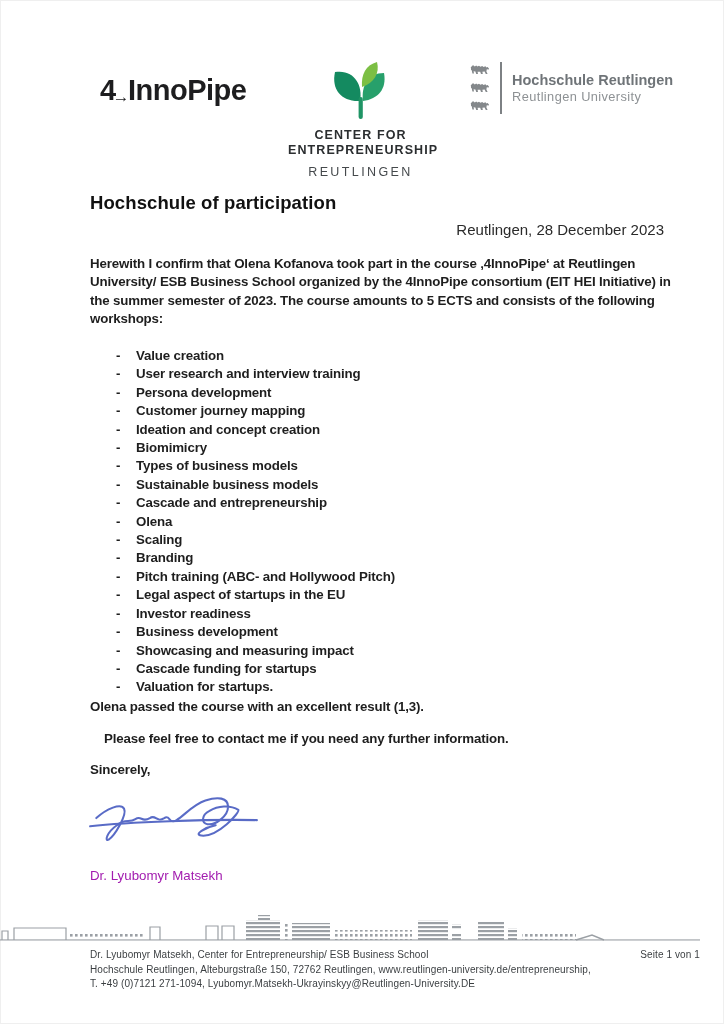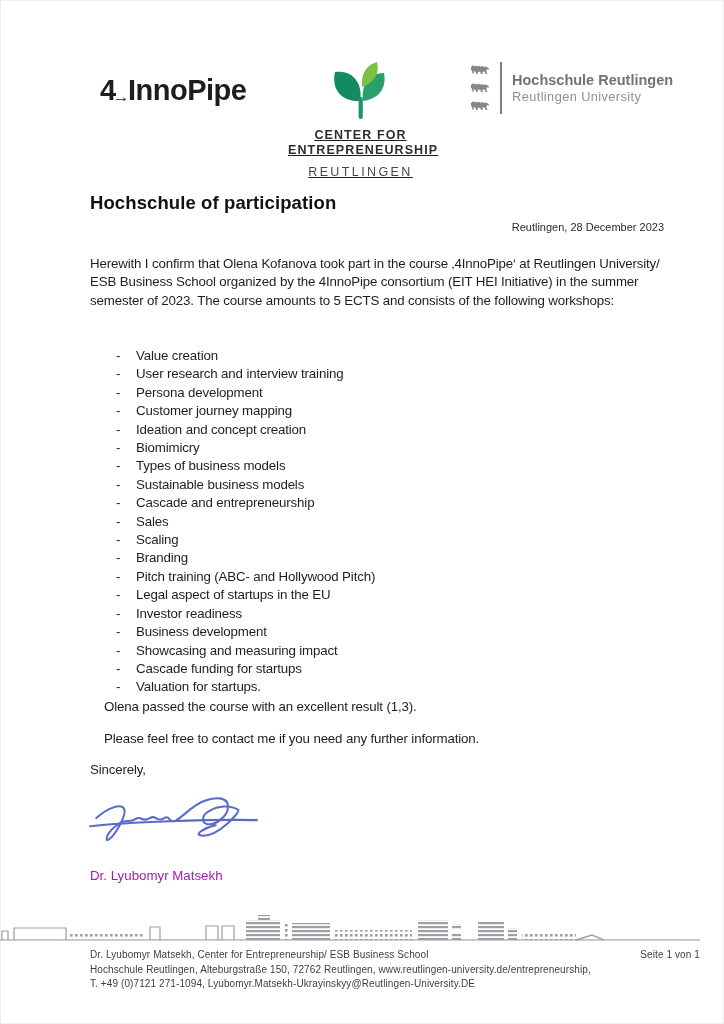--- a/index.html
+++ b/index.html
@@ -18,21 +18,20 @@
     font-size:29px;font-weight:600;color:#1d1d1f;
     letter-spacing:-0.5px;white-space:nowrap;
   }
   .ip-arrow{
     font-size:0.58em;font-weight:700;
     position:relative;top:0.12em;margin:0 -1px 0 -3px;
   }
   .cfe{
     position:absolute;left:288px;top:60px;width:145px;
     text-align:center;
-    text-decoration:underline;
   }
   .cfe-plant{display:block;margin:0 auto 6px auto;}
   .cfe-l1,.cfe-l2{
     font-size:12.5px;font-weight:700;color:#2b2e30;
     letter-spacing:1.1px;line-height:15px;white-space:nowrap;
   }
   .cfe-l3{
     font-size:12.5px;font-weight:400;color:#45494c;
     letter-spacing:2.4px;margin-top:7px;white-space:nowrap;
   }
@@ -44,30 +43,30 @@
   .hsr-bar{width:2px;height:52px;background:#7d8184;}
   .hsr-title{font-size:14.5px;font-weight:700;color:#6f7478;line-height:18px;white-space:nowrap;}
   .hsr-sub{font-size:12.8px;font-weight:400;color:#8d9194;letter-spacing:0.4px;line-height:16px;white-space:nowrap;}
   
   .title{
     position:absolute;left:90px;top:192px;
     font-size:18.5px;font-weight:700;color:#111;letter-spacing:0.1px;
   }
   .dateline{
     position:absolute;left:90px;top:221px;width:574px;
-    text-align:right;font-size:11px;color:#2a2a2a;
+    text-align:right;font-size:15px;color:#2a2a2a;
   }
   .bodytext{
-    font-size:13.3px;line-height:18.4px;color:#1e1e1e;letter-spacing:-0.15px;
+    font-size:13.3px;line-height:18.4px;color:#1e1e1e;letter-spacing:-0.15px;font-weight:bold;
   }
   .intro{position:absolute;left:90px;top:255px;width:584px;}
   .ws-list{position:absolute;left:90px;top:347px;width:584px;}
   .ws-item{display:flex;}
   .ws-dash{width:20px;padding-left:26px;flex:0 0 auto;}
-  .p-result{position:absolute;left:104px;top:698px;width:584px;}
+  .p-result{position:absolute;left:90px;top:698px;width:584px;}
   .p-contact{position:absolute;left:104px;top:730px;width:584px;}
   .p-closing{position:absolute;left:90px;top:761px;width:584px;}
   .signature{position:absolute;left:86px;top:784px;}
   .signer{position:absolute;left:90px;top:868px;font-size:13.3px;color:#a21caf;}
   
   .skyline{position:absolute;left:0;top:914px;}
   .footer{
     position:absolute;left:90px;top:948px;width:610px;
     font-size:10px;line-height:14.6px;color:#3b3f42;letter-spacing:0.1px;
   }
@@ -146,21 +145,21 @@
       <div class="ws-item">
         <span class="ws-dash">-</span>
         <span class="ws-text">Sustainable business models</span>
       </div>
       <div class="ws-item">
         <span class="ws-dash">-</span>
         <span class="ws-text">Cascade and entrepreneurship</span>
       </div>
       <div class="ws-item">
         <span class="ws-dash">-</span>
-        <span class="ws-text">Sales</span>
+        <span class="ws-text">Olena</span>
       </div>
       <div class="ws-item">
         <span class="ws-dash">-</span>
         <span class="ws-text">Scaling</span>
       </div>
       <div class="ws-item">
         <span class="ws-dash">-</span>
         <span class="ws-text">Branding</span>
       </div>
       <div class="ws-item">

